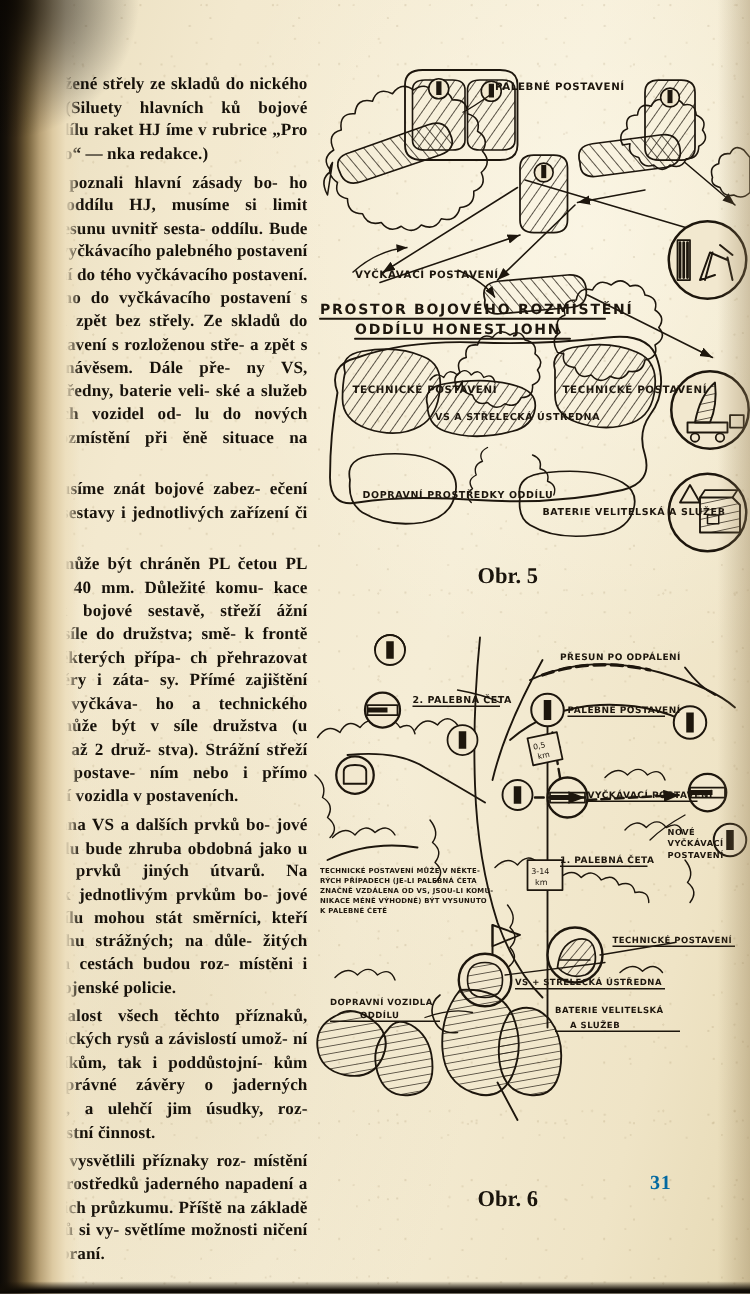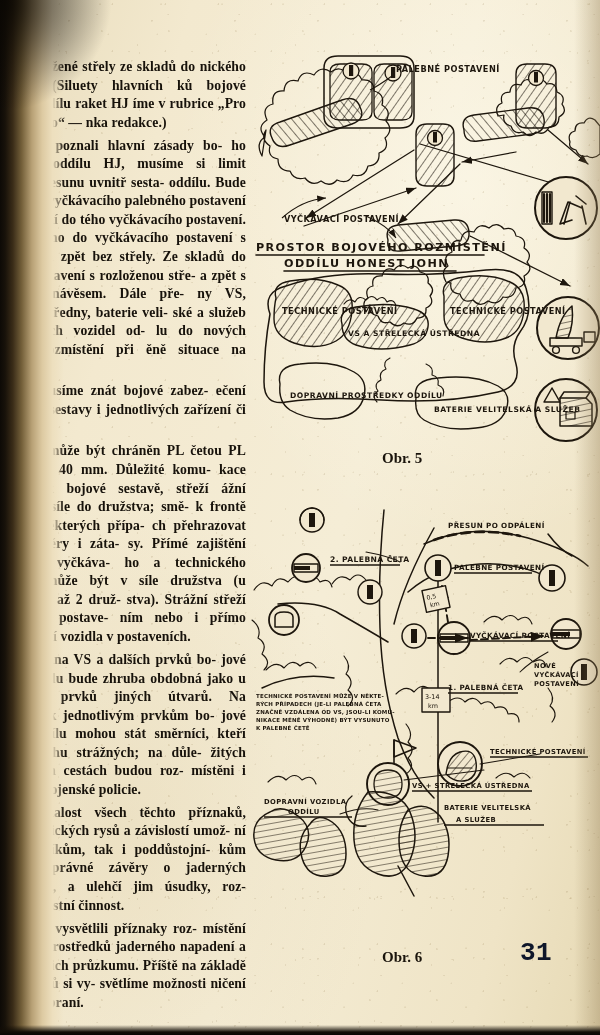--- a/index.html
+++ b/index.html
@@ -62,29 +62,29 @@
   #textcol p{margin:0 0 0 0;text-indent:0;}
   #textcol p + p{margin-top:4.5px;}
   .clip{ -webkit-mask-image:linear-gradient(90deg, transparent 0px, transparent 18px, rgba(0,0,0,.35) 26px, #000 42px);
           mask-image:linear-gradient(90deg, transparent 0px, transparent 18px, rgba(0,0,0,.35) 26px, #000 42px); }
   
   .fig{position:absolute;}
   #fig5{left:248px;top:46px;width:352px;height:400px;}
   #fig6{left:248px;top:492px;width:352px;height:410px;}
   .fig svg{display:block;}
   .cap{
-    position:absolute;font-size:15px;color:#1a140c;font-weight:600;
+    position:absolute;font-size:18px;color:#1a140c;font-weight:600;
     font-family:"Liberation Serif",serif;
   }
   #cap5{left:382px;top:450px;}
   #cap6{left:382px;top:903px;margin-top:46px;}
   #pageno{
     position:absolute;left:520px;top:938px;
-    font-family:Liberation Mono, monospace;
-    font-size:26px;font-weight:bold;color:#0f172a;letter-spacing:.5px;
+    font-family:Liberation Serif, serif;
+    font-size:16px;font-weight:bold;color:#0369a1;letter-spacing:.5px;
   }
   
   .hand{font-family:"DejaVu Sans",sans-serif;}
 </style>
 </head>
 <body>
 
 <div id="paper"></div>
 <div id="speckle"></div>
 

